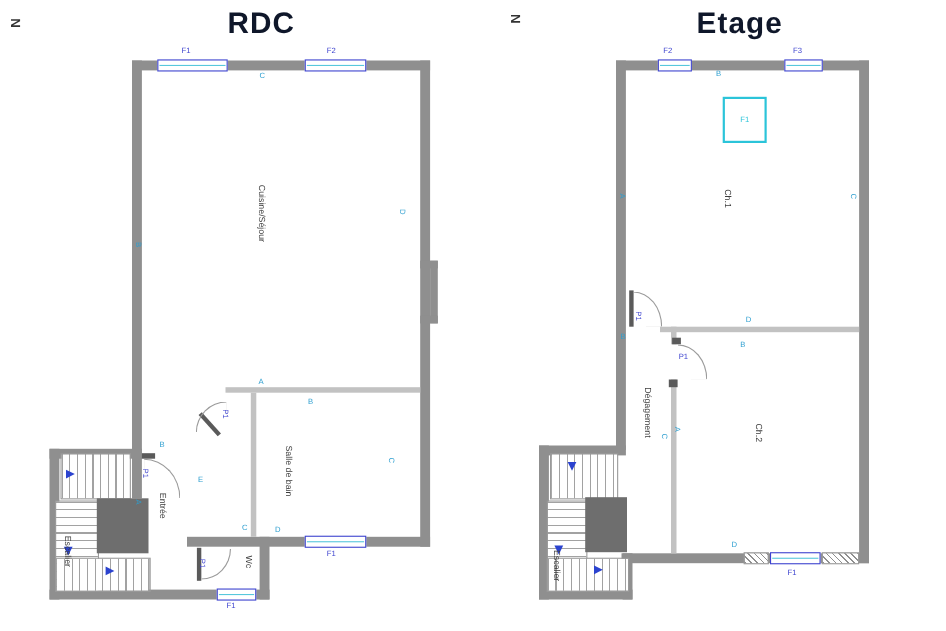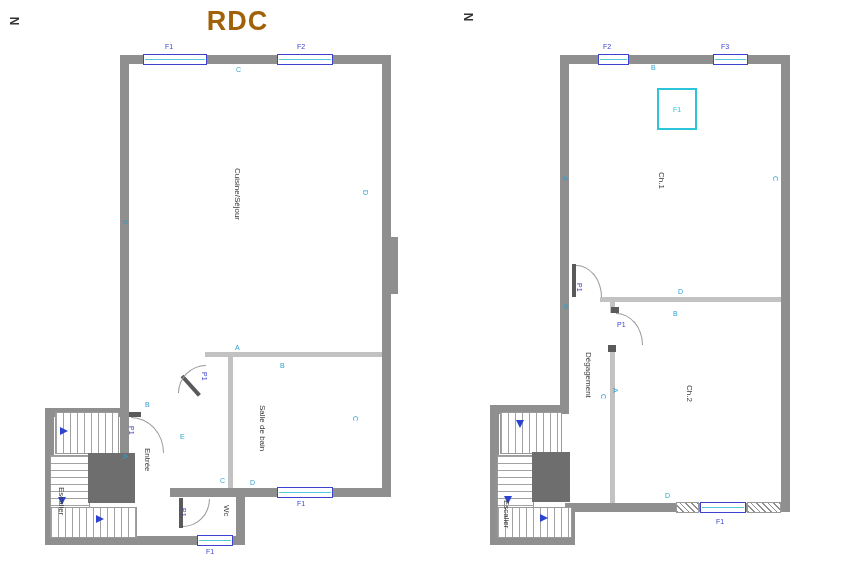--- a/index.html
+++ b/index.html
@@ -1,19 +1,19 @@
 <!DOCTYPE html>
 <html><head>
 <meta charset="utf-8">
 <style>
   html,body{margin:0;padding:0;background:#fff;}
   .canvas{position:relative;width:860px;height:574px;background:#fff;overflow:hidden;
           font-family:"Liberation Sans",sans-serif;}
   .plan{position:absolute;inset:0;}
-  .plan-title{position:absolute;font-weight:bold;font-size:27px;color:#a16207;text-align:center;letter-spacing:1px;}
+  .plan-title{position:absolute;font-weight:bold;font-size:27px;color:#0f172a;text-align:center;letter-spacing:1px;}
   .compass{position:absolute;font-size:12px;font-weight:bold;color:#333;transform:rotate(90deg);}
   .wall{position:absolute;background:#8f8f8f;}
   .iwall{position:absolute;background:#c2c2c2;}
   .win{position:absolute;background:#fff;border:1px solid #3d43cf;box-sizing:border-box;}
   .win::after{content:"";position:absolute;left:1px;right:1px;top:50%;margin-top:-1px;height:1px;background:#57c8dc;}
   .skylight{position:absolute;border:2px solid #2bc4d9;box-sizing:border-box;display:flex;align-items:center;justify-content:center;font-size:7px;color:#2bc4d9;background:#fff;}
   .lbl{position:absolute;font-size:7px;line-height:1;color:#3d43cf;white-space:nowrap;}
   .letter{position:absolute;font-size:7px;line-height:1;color:#2e9fd0;white-space:nowrap;}
   .room{position:absolute;font-size:8px;line-height:1;color:#3c3c3c;white-space:nowrap;}
   .v{writing-mode:vertical-rl;}
@@ -95,20 +95,21 @@
 
     <span class="room v" style="left:233px;top:168px;">Cuisine/Séjour</span>
     <span class="room v" style="left:258px;top:405px;">Salle de bain</span>
     <span class="room v" style="left:143px;top:448px;">Entrée</span>
     <span class="room v" style="left:222px;top:505px;">Wc</span>
     <span class="room v" style="left:57px;top:487px;">Escalier</span>
   </section>
 
   <section class="plan">
     <div class="compass" style="left:464px;top:10px;">N</div>
+    <div class="plan-title" style="left:615px;top:6px;width:115px;">Etage</div>
 
     <div class="wall" style="left:560px;top:55px;width:230px;height:9px;"></div>
     <div class="wall" style="left:560px;top:55px;width:9px;height:354px;"></div>
     <div class="wall" style="left:781px;top:55px;width:9px;height:457px;"></div>
     <div class="wall" style="left:565px;top:503px;width:225px;height:9px;"></div>
     <div class="wall" style="left:490px;top:405px;width:9px;height:140px;"></div>
     <div class="wall" style="left:490px;top:405px;width:79px;height:9px;"></div>
     <div class="wall" style="left:490px;top:536px;width:85px;height:9px;"></div>
     <div class="wall" style="left:566px;top:503px;width:9px;height:42px;"></div>
 

